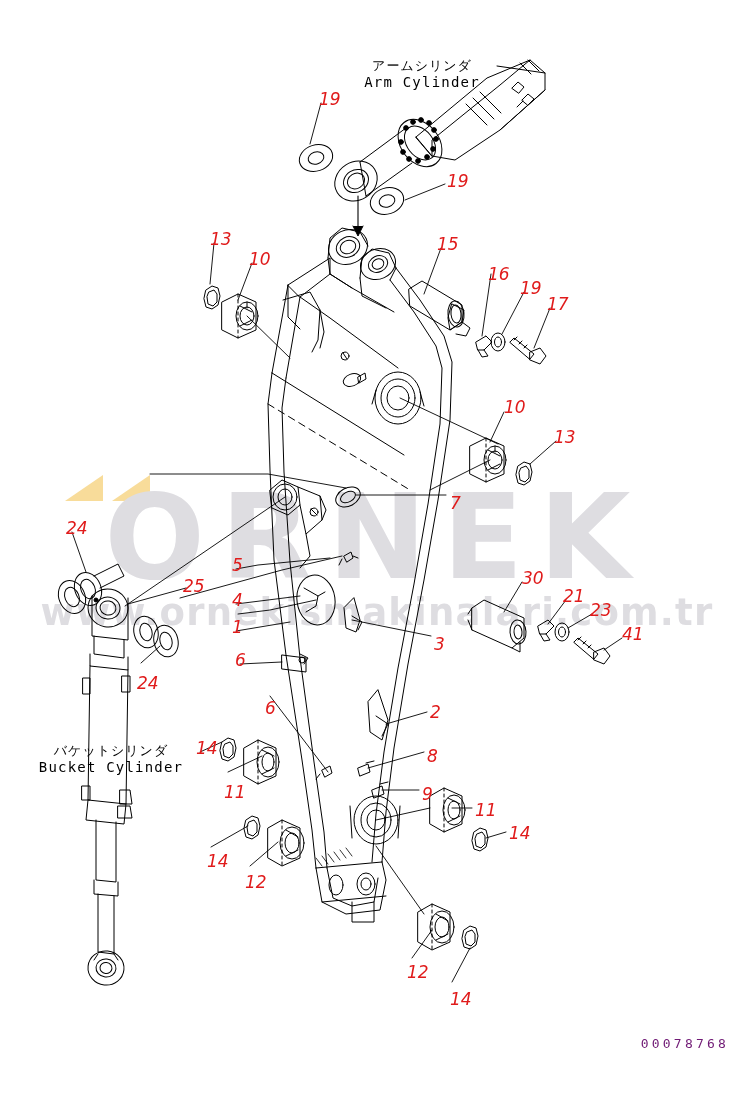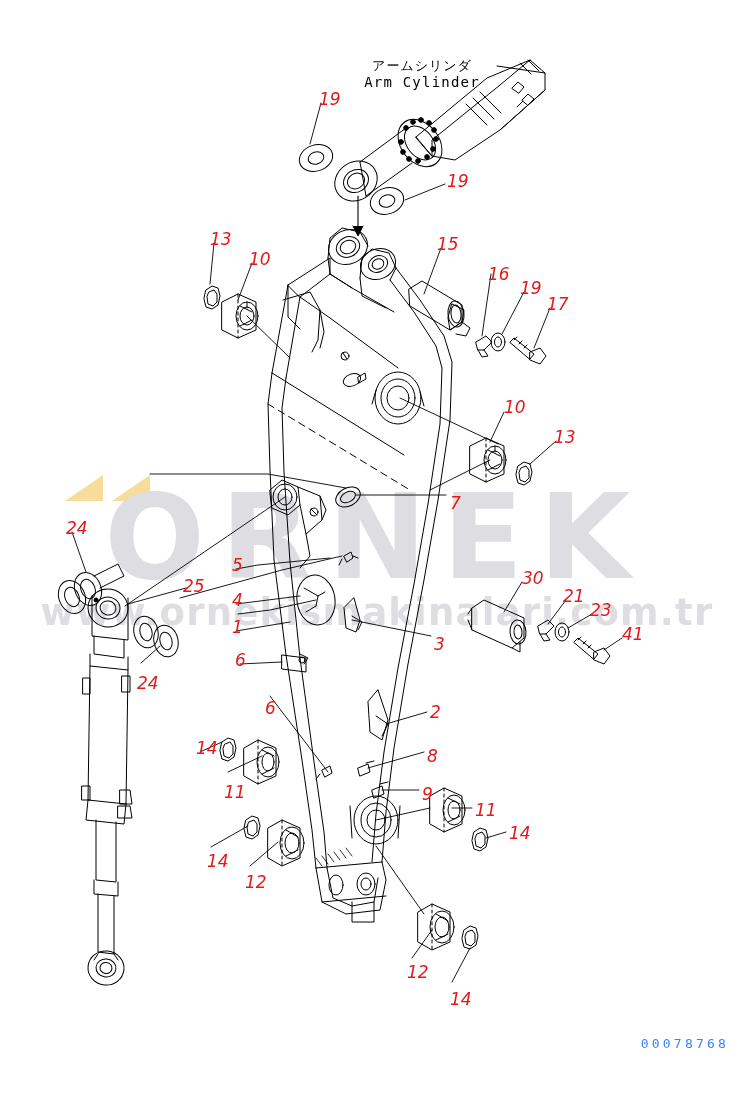--- a/index.html
+++ b/index.html
@@ -115,21 +115,21 @@
     font-family: "DejaVu Sans Mono", monospace;
     font-size: 14px;
     line-height: 17px;
     letter-spacing: 1.2px;
   }
 
   .docnum {
     position: absolute;
     right: 16px;
     top: 1036px;
-    color: #3b82f6;
+    color: #701a75;
     font-family: "DejaVu Sans Mono", monospace;
     font-size: 13px;
     letter-spacing: 3.2px;
     z-index: 5;
     white-space: nowrap;
   }
 </style>
 </head>
 <body>
 
@@ -558,16 +558,20 @@
     <span class="callout" style="left:245px;top:874px">12</span>
     <span class="callout" style="left:407px;top:964px">12</span>
     <span class="callout" style="left:450px;top:991px">14</span>
   </div>
 
   <div class="caption" style="left:422px;top:58px;transform:translateX(-50%)">
     <span class="jp">アームシリンダ</span>
     <span class="en">Arm Cylinder</span>
   </div>
 
+  <div class="caption" style="left:111px;top:743px;transform:translateX(-50%)">
+    <span class="jp">バケットシリンダ</span>
+    <span class="en">Bucket Cylinder</span>
+  </div>
 
   <div class="docnum">00078768</div>
 
 </div>
 
 </body></html>

